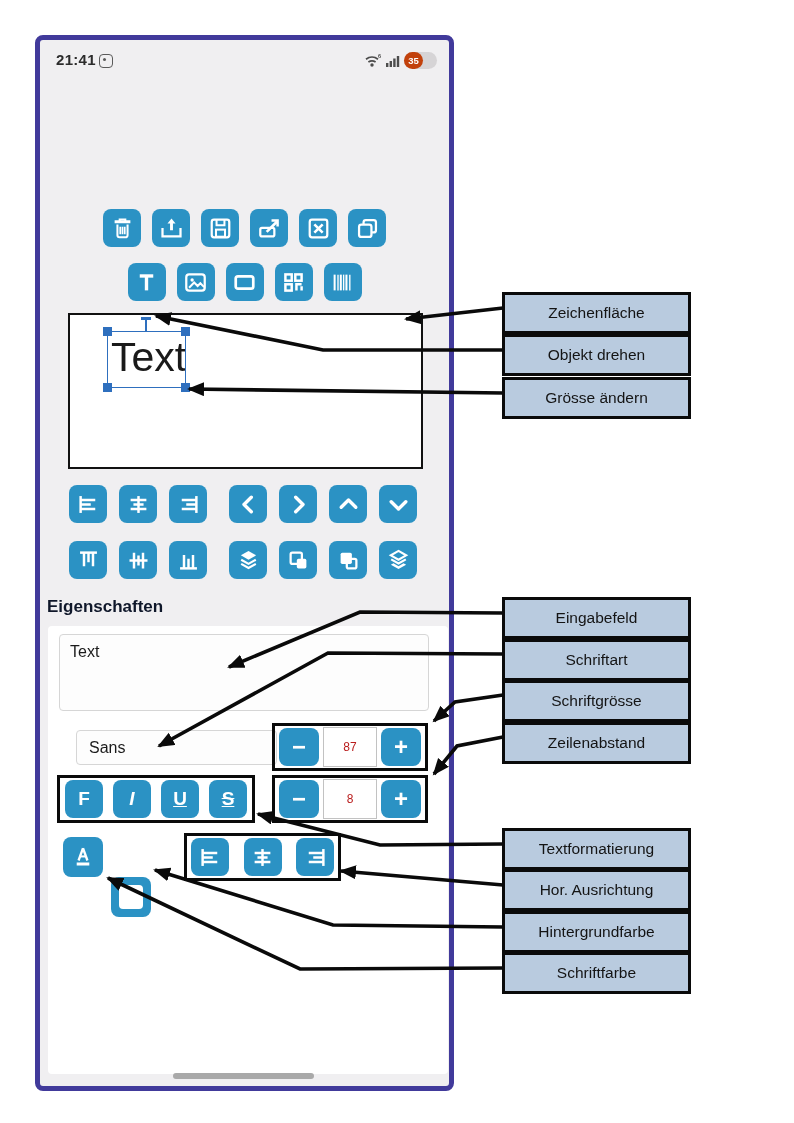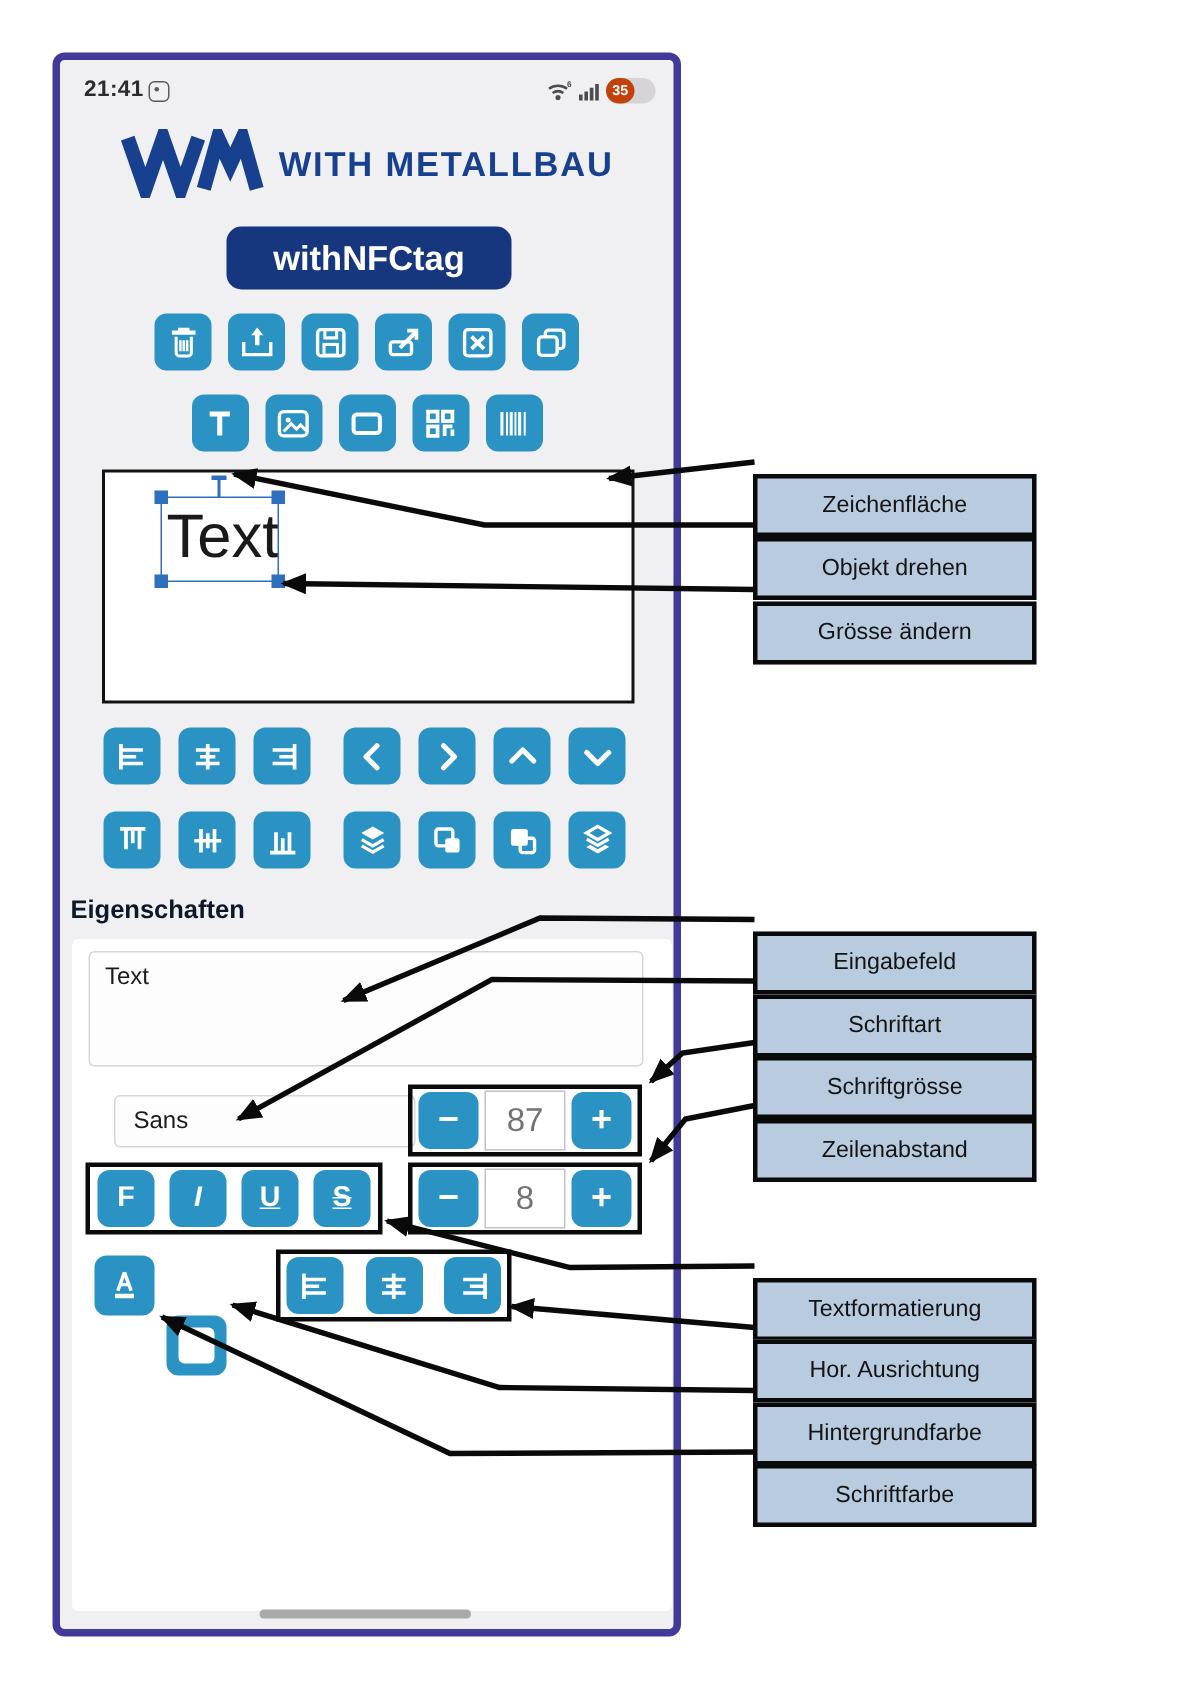--- a/index.html
+++ b/index.html
@@ -56,41 +56,41 @@
   }
   .fontfield{
     left:28px;top:104px;width:201px;height:35px;border:1.5px solid #d6d6d6;border-radius:4px;
     background:#fdfdfd;font-family:"Liberation Sans",sans-serif;font-size:16px;color:#1b1b1b;
     padding:0 12px;box-sizing:border-box;outline:none;
   }
   .blackbox{border:3px solid #0a0a0a;box-sizing:border-box;display:flex;align-items:center;}
   .stepper{width:156px;height:48px;justify-content:space-between;padding:0 4px;}
   .step-btn{width:40px;height:38px;background:#2b92c4;border-radius:8px;color:#fff;
     font-size:24px;font-weight:bold;display:flex;align-items:center;justify-content:center;line-height:1;}
-  .stepval{width:52px;height:38px;border:1.5px solid #c2c2c2;background:#fff;color:#737373;
-    font-size:22px;display:flex;align-items:center;justify-content:center;}
+  .stepval{width:52px;height:38px;border:1.5px solid #c2c2c2;background:#fff;color:#b91c1c;
+    font-size:12px;display:flex;align-items:center;justify-content:center;}
   .fiusgrp{left:9px;top:149px;width:198px;height:48px;justify-content:space-between;padding:0 5px;}
   .fmt-btn{width:38px;height:38px;background:#2b92c4;border-radius:8px;color:#fff;
     font-size:19px;display:flex;align-items:center;justify-content:center;}
   .fmt-bold{font-weight:bold;}
   .fmt-italic{font-style:italic;font-weight:bold;}
   .fmt-underline{text-decoration:underline;font-weight:bold;}
   .fmt-strike{text-decoration:line-through underline;font-weight:bold;}
   .aligngrp{left:136px;top:207px;width:157px;height:48px;justify-content:space-between;padding:0 4px;}
   .colorbtn{width:40px;height:40px;background:#2b92c4;border-radius:8px;
     display:flex;align-items:center;justify-content:center;position:relative;}
   .colorbtn svg{width:28px;height:28px;}
   .bgswatch{width:24px;height:24px;background:#fff;border-radius:4px;}
   
   .homebar{left:133px;top:1033px;width:141px;height:6px;border-radius:3px;background:#a9a9a9;}
   
   .note{
     position:absolute;left:502px;width:189px;height:42px;background:#b9cbdf;border:3.5px solid #0a0a0a;
     box-sizing:border-box;display:flex;align-items:center;justify-content:center;
-    font-size:15.5px;color:#141414;margin-top:24px;
+    font-size:15.5px;color:#141414;
   }
   
   #arrows{position:absolute;left:0;top:0;width:794px;height:1123px;z-index:50;pointer-events:none;}
 </style>
 </head>
 <body>
 
 <div class="phone">
 
   <div class="abs time">21:41</div>
@@ -106,28 +106,20 @@
       <rect x="0" y="10" width="2.4" height="4" fill="#4c4c4c"></rect>
       <rect x="3.6" y="8" width="2.4" height="6" fill="#4c4c4c"></rect>
       <rect x="7.2" y="5.5" width="2.4" height="8.5" fill="#4c4c4c"></rect>
       <rect x="10.8" y="3" width="2.4" height="11" fill="#4c4c4c"></rect>
     </svg>
     <div class="battery">
       <div class="blob">35</div>
     </div>
   </div>
 
-  <div class="abs brandrow">
-    <svg width="97" height="46" viewBox="0 0 132 54">
-      <path d="M7 4 L23 50 L39 4 L55 50 L71 4" fill="none" stroke="#17418f" stroke-width="13"></path>
-      <path d="M76 50 L89 4 L100 28 L111 4 L124 50" fill="none" stroke="#17418f" stroke-width="13"></path>
-    </svg>
-    <div class="brandtext">WITH METALLBAU</div>
-  </div>
-  <div class="abs appbtn">withNFCtag</div>
 
   <div class="abs toolrow tr1" id="toolrow1">
       <div class="tool-btn">
         <svg viewBox="0 0 24 24">
           <path d="M7.5 8.5v9.5a1.8 1.8 0 0 0 1.8 1.8h5.4a1.8 1.8 0 0 0 1.8-1.8V8.5" fill="none" stroke="#fff" stroke-width="1.8"></path>
           <path d="M5 6h14" fill="none" stroke="#fff" stroke-width="2.6"></path>
           <path d="M9.5 5.8V4h5v1.8" fill="none" stroke="#fff" stroke-width="1.8"></path>
           <path d="M10 10.5v6.5 M12 10.5v6.5 M14 10.5v6.5" fill="none" stroke="#fff" stroke-width="1.5"></path>
         </svg>
       </div>

